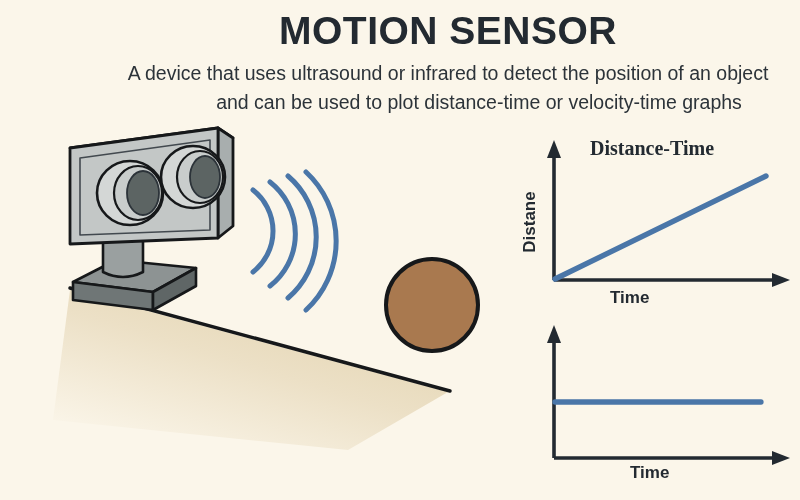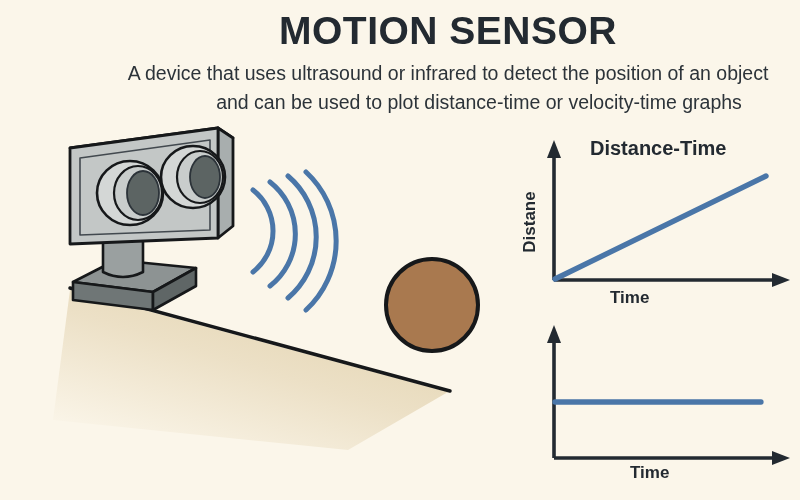--- a/index.html
+++ b/index.html
@@ -63,21 +63,21 @@
   }
   #chart-distance { left: 470px; top: 130px; width: 320px; height: 185px; }
   #chart-velocity { left: 470px; top: 315px; width: 320px; height: 185px; }
 
   .chart-title {
     position: absolute;
     font-size: 20px;
     font-weight: bold;
     color: #232a31;
     white-space: nowrap;
-    font-family: Liberation Sans, sans-serif;
+    font-family: Liberation Serif, serif;
   }
   #chart-distance .chart-title { left: 72px; top: 7px; }
   #chart-velocity .chart-title { left: 78px; top: 4px; }
 
   .axis-label {
     position: absolute;
     font-size: 17px;
     font-weight: bold;
     color: #232a31;
     white-space: nowrap;

